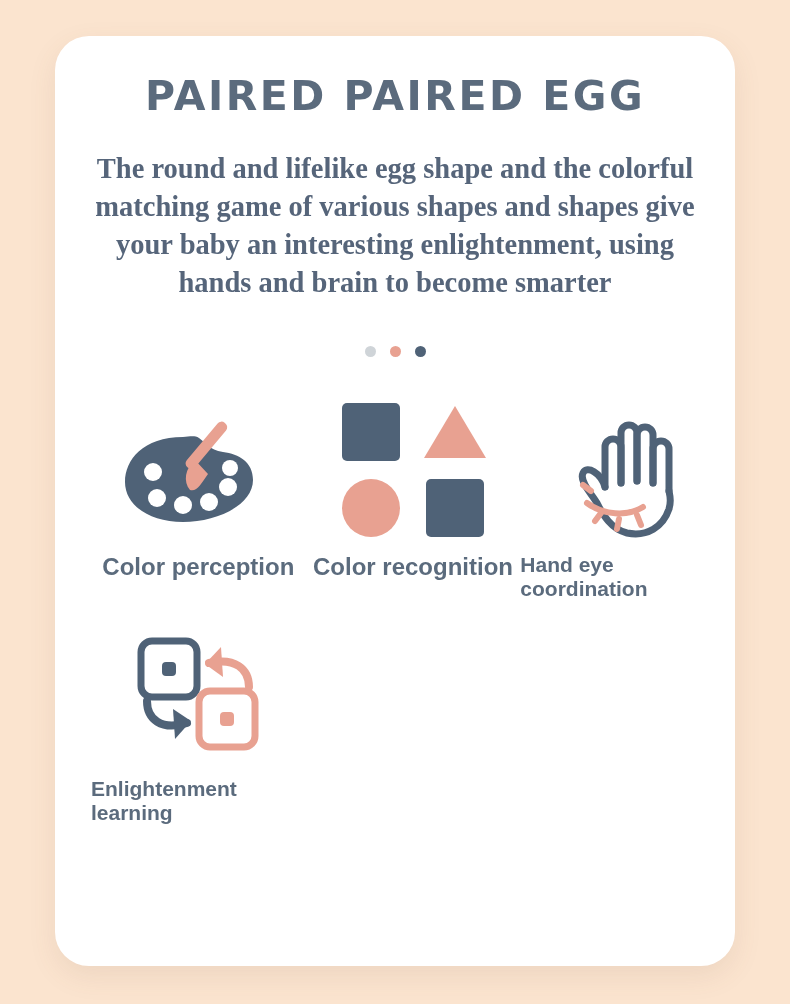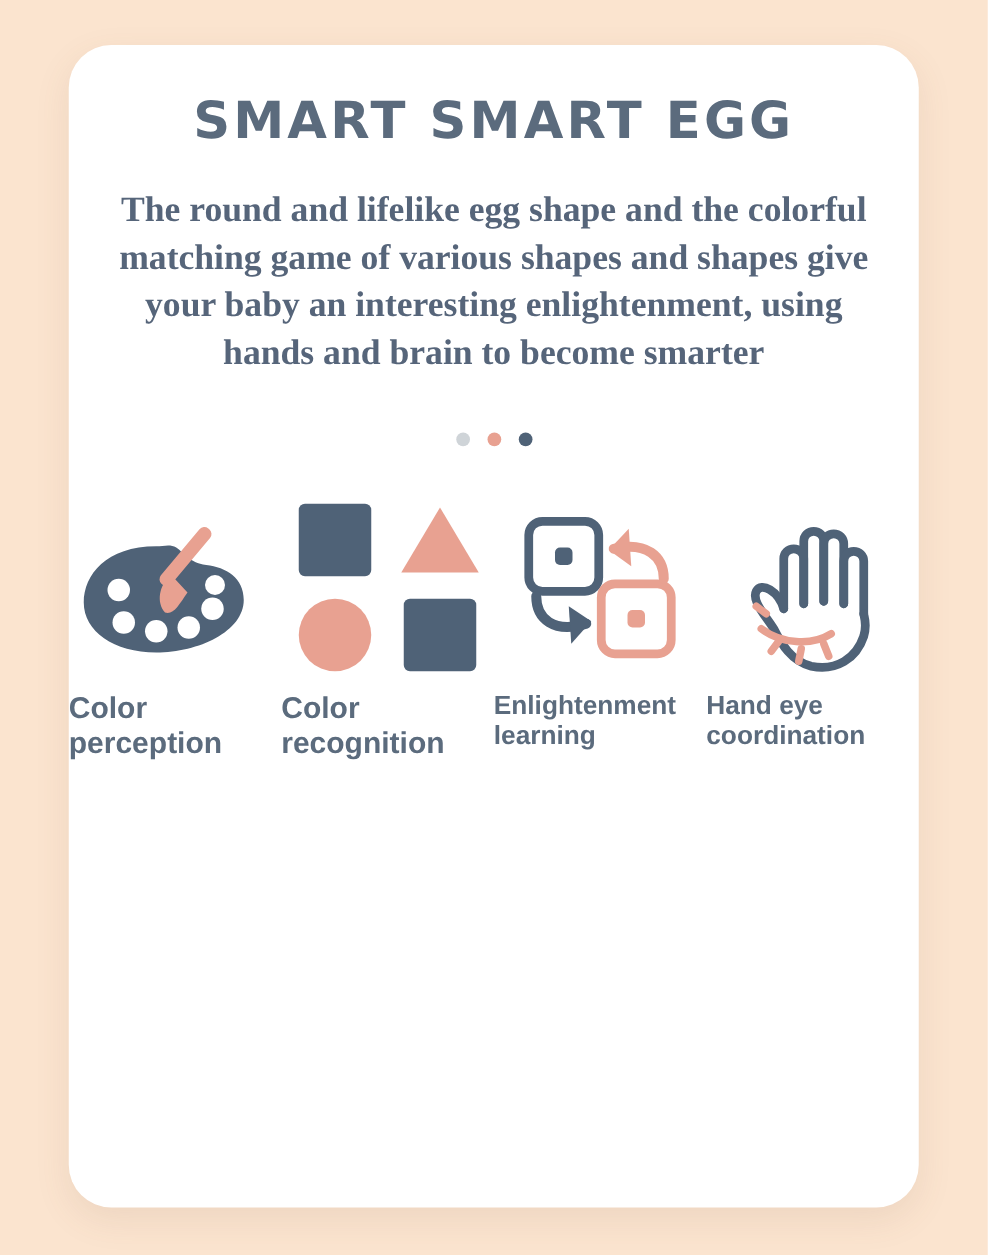--- a/index.html
+++ b/index.html
@@ -59,23 +59,24 @@
   }
   .dot {
     width: 11px;
     height: 11px;
     border-radius: 50%;
     display: block;
   }
   .features {
     margin-top: 38px;
     display: grid;
-    grid-template-columns: 1fr 1fr 1fr 1fr;
+    grid-template-columns: 1fr 1fr 1fr;
     grid-template-rows: auto auto;
     row-gap: 18px;
+    margin-left: 36px;
   }
   .feature {
     display: flex;
     flex-direction: column;
     align-items: center;
     justify-content: flex-start;
   }
   .icon-wrap {
     height: 150px;
     display: flex;
@@ -117,21 +118,21 @@
     height: 58px;
     border-radius: 50%;
   }
 </style>
 </head>
 <body>
 
 <div class="stage">
   <div class="card">
 
-    <h1 class="title">SMART SMART EGG</h1>
+    <h1 class="title">PAIRED PAIRED EGG</h1>
 
     <p class="subtitle">The round and lifelike egg shape and the colorful matching game of various shapes and shapes give your baby an interesting enlightenment, using hands and brain to become smarter</p>
 
     <div class="dots">
       <span class="dot" style="background:#cfd4d8"></span>
       <span class="dot" style="background:#e8a191"></span>
       <span class="dot" style="background:#4f6277"></span>
     </div>
 
     <div class="features">
@@ -156,36 +157,20 @@
       <div class="feature">
         <div class="icon-wrap">
           <div class="shapes-grid">
             <span class="sq" style="background:#4f6277"></span>
             <span class="tri" style="border-bottom:52px solid #e8a191"></span>
             <span class="circ" style="background:#e8a191"></span>
             <span class="sq" style="background:#4f6277"></span>
           </div>
         </div>
         <div class="feature-label">Color recognition</div>
-      </div>
-
-      <div class="feature small">
-        <div class="icon-wrap">
-          <svg width="170" height="150" viewBox="0 0 170 150">
-            <rect x="28" y="22" width="56" height="56" rx="11" fill="none" stroke="#4f6277" stroke-width="7"></rect>
-            <rect x="49" y="43" width="14" height="14" rx="4" fill="#4f6277"></rect>
-            <rect x="86" y="72" width="56" height="56" rx="11" fill="none" stroke="#e8a191" stroke-width="7"></rect>
-            <rect x="107" y="93" width="14" height="14" rx="4" fill="#e8a191"></rect>
-            <path d="M96 44 C122 38 136 50 136 68" fill="none" stroke="#e8a191" stroke-width="8" stroke-linecap="round"></path>
-            <path d="M108 28 L92 45 L110 58 Z" fill="#e8a191"></path>
-            <path d="M74 104 C48 112 34 100 34 82" fill="none" stroke="#4f6277" stroke-width="8" stroke-linecap="round"></path>
-            <path d="M62 120 L78 102 L60 90 Z" fill="#4f6277"></path>
-          </svg>
-        </div>
-        <div class="feature-label">Enlightenment learning</div>
       </div>
 
       <div class="feature small">
         <div class="icon-wrap">
           <svg width="170" height="150" viewBox="0 0 170 150">
             <g fill="none" stroke="#4f6277" stroke-width="7" stroke-linecap="round" stroke-linejoin="round">
               <path d="M62 92 L62 52 a8 8 0 0 1 16 0 L78 88"></path>
               <path d="M78 88 L78 38 a8 8 0 0 1 16 0 L94 86"></path>
               <path d="M94 86 L94 40 a8 8 0 0 1 16 0 L110 88"></path>
               <path d="M110 88 L110 54 a8 8 0 0 1 16 0 L126 96"></path>
@@ -196,15 +181,31 @@
               <path d="M48 96 L40 90"></path>
               <path d="M58 118 L52 126"></path>
               <path d="M76 124 L74 134"></path>
               <path d="M94 120 L98 130"></path>
             </g>
           </svg>
         </div>
         <div class="feature-label">Hand eye coordination</div>
       </div>
 
+      <div class="feature small">
+        <div class="icon-wrap">
+          <svg width="170" height="150" viewBox="0 0 170 150">
+            <rect x="28" y="22" width="56" height="56" rx="11" fill="none" stroke="#4f6277" stroke-width="7"></rect>
+            <rect x="49" y="43" width="14" height="14" rx="4" fill="#4f6277"></rect>
+            <rect x="86" y="72" width="56" height="56" rx="11" fill="none" stroke="#e8a191" stroke-width="7"></rect>
+            <rect x="107" y="93" width="14" height="14" rx="4" fill="#e8a191"></rect>
+            <path d="M96 44 C122 38 136 50 136 68" fill="none" stroke="#e8a191" stroke-width="8" stroke-linecap="round"></path>
+            <path d="M108 28 L92 45 L110 58 Z" fill="#e8a191"></path>
+            <path d="M74 104 C48 112 34 100 34 82" fill="none" stroke="#4f6277" stroke-width="8" stroke-linecap="round"></path>
+            <path d="M62 120 L78 102 L60 90 Z" fill="#4f6277"></path>
+          </svg>
+        </div>
+        <div class="feature-label">Enlightenment learning</div>
+      </div>
+
     </div>
   </div>
 </div>
 
 </body></html>

